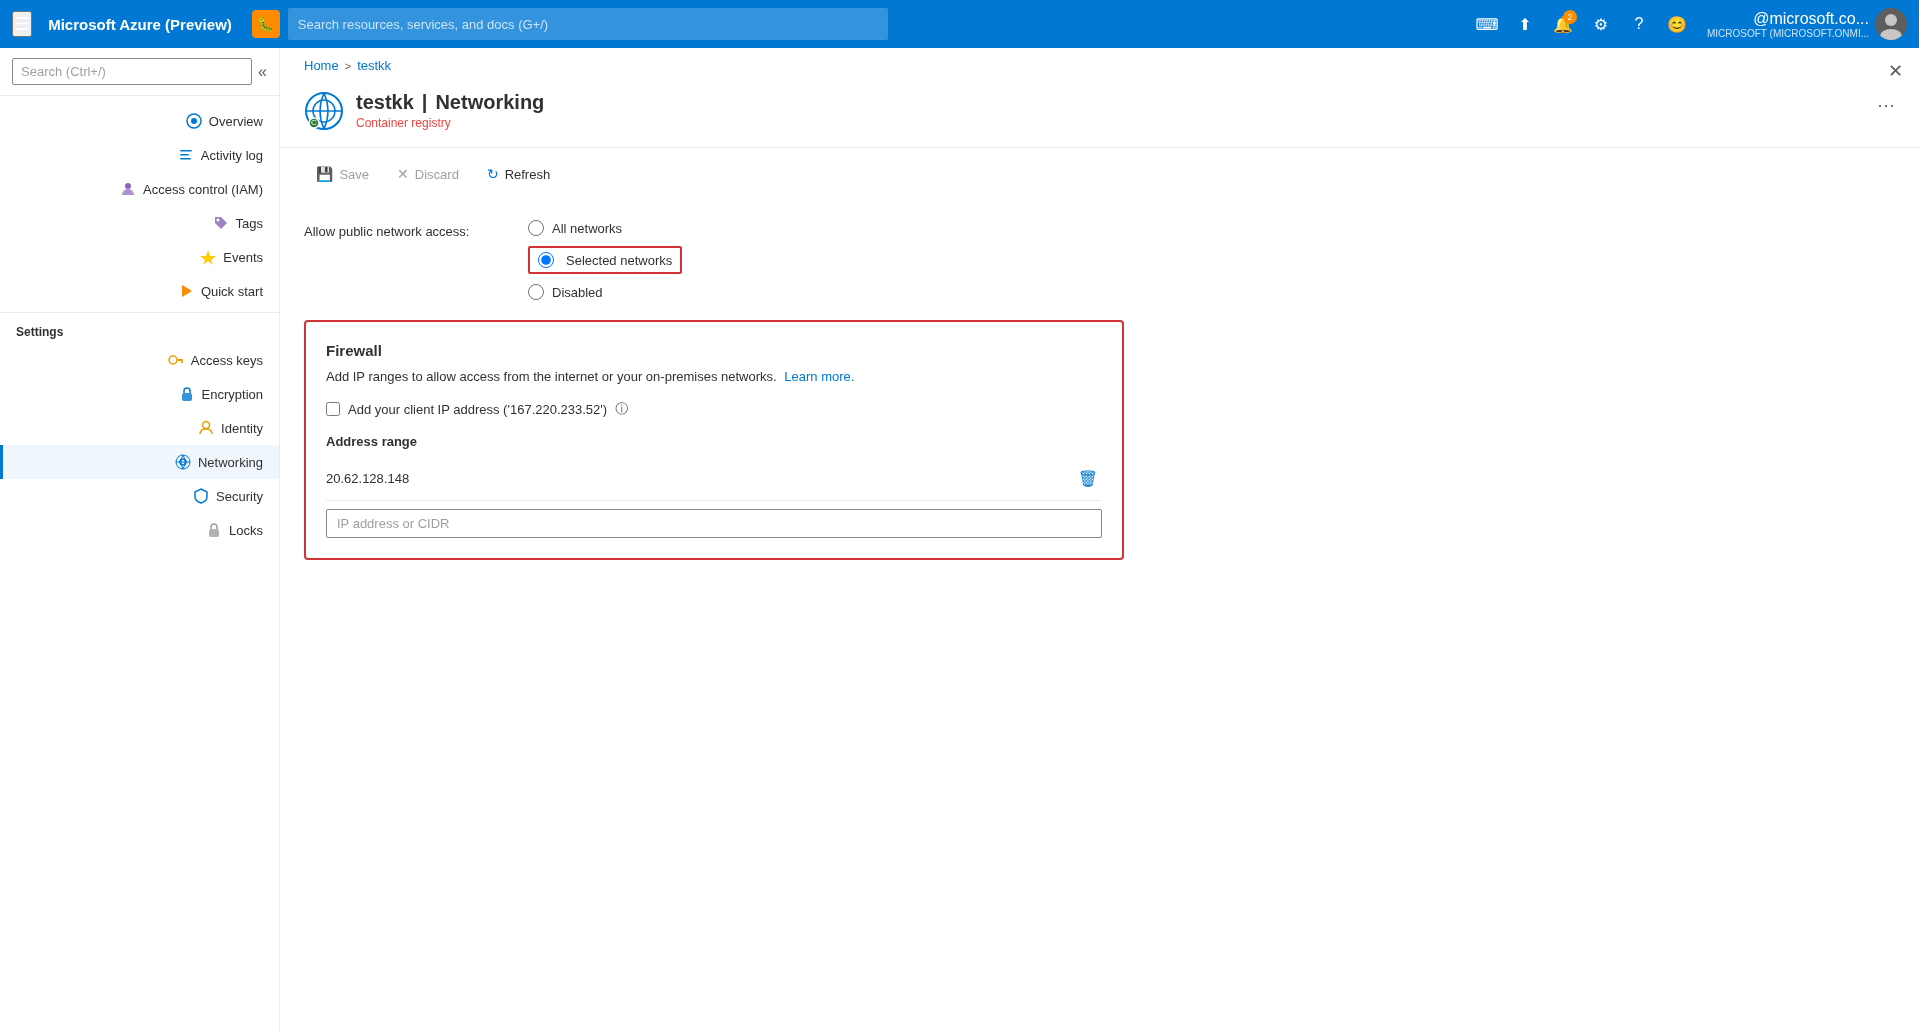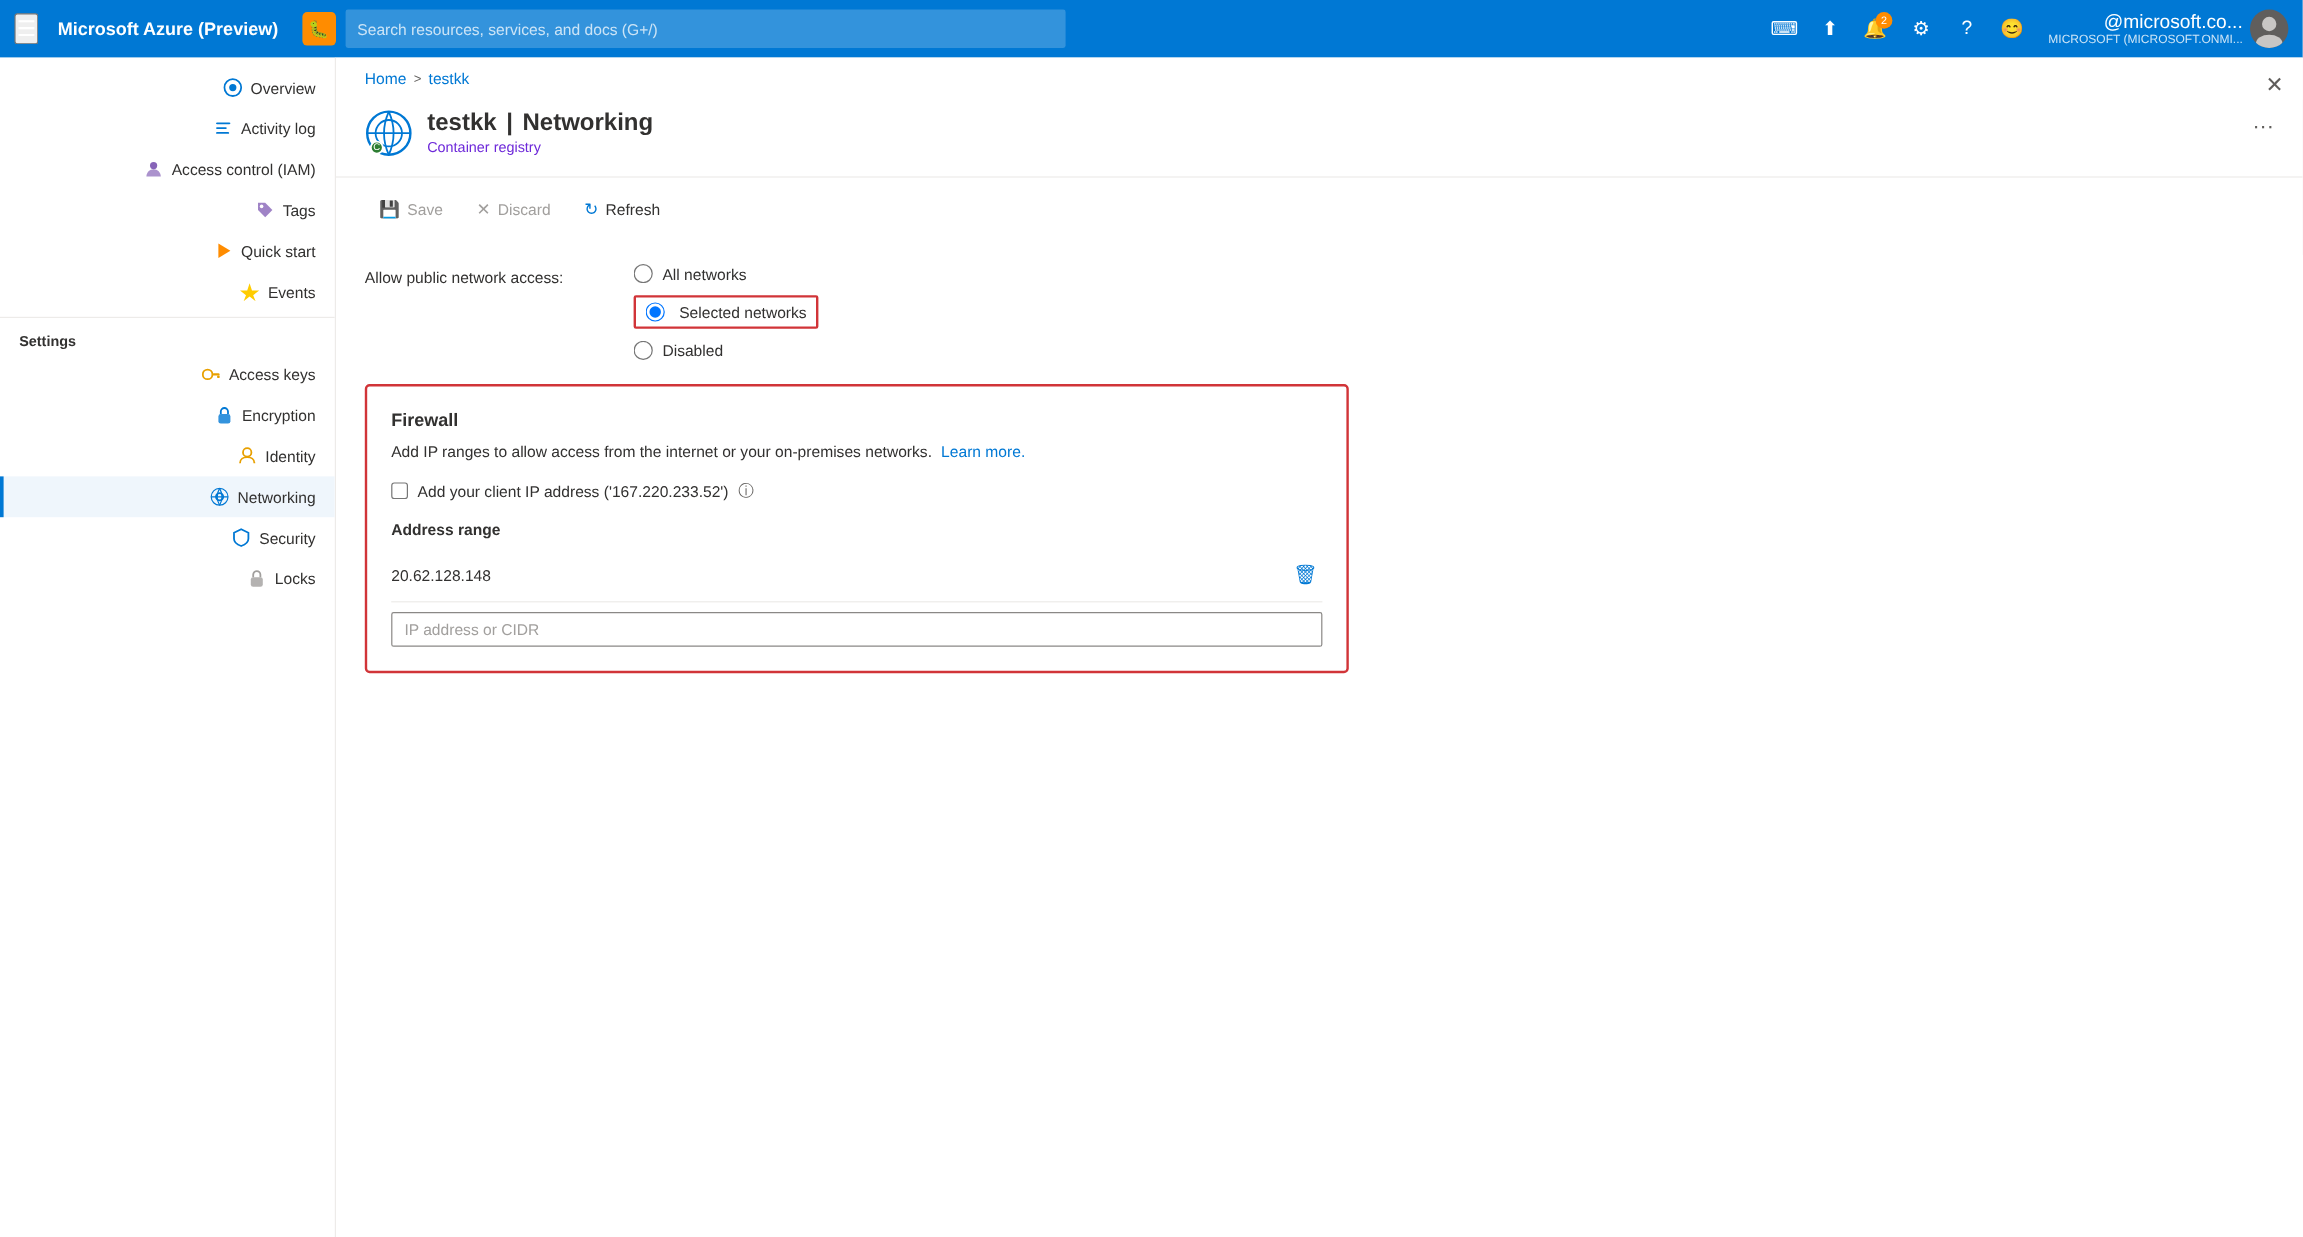--- a/index.html
+++ b/index.html
@@ -131,21 +131,21 @@
     }
     .page-header-title-area { flex: 1; }
     .page-header-title {
       font-size: 20px;
       font-weight: 600;
       color: #323130;
       display: flex;
       align-items: center;
       gap: 8px;
     }
-    .page-header-subtitle { font-size: 12px; color: #6d28d9; margin-top: 2px; }
+    .page-header-subtitle { font-size: 12px; color: #ef4444; margin-top: 2px; }
     .page-header-more { color: #605e5c; cursor: pointer; font-size: 18px; margin-top: 4px; }
     .page-close { position: absolute; top: 12px; right: 16px; cursor: pointer; font-size: 18px; color: #605e5c; background: none; border: none; }
 
     
     .tabs {
       display: flex;
       padding: 0 24px;
       border-bottom: 1px solid #edebe9;
       gap: 0;
     }
@@ -273,20 +273,24 @@
             <ellipse cx="16" cy="28" rx="11" ry="7" fill="#c8c6c4"></ellipse>
           </svg>
       </div>
     </div>
   </div>
 </div>
 
 <div class="main-layout">
 
   <div class="sidebar">
+    <div class="sidebar-search">
+      <input type="text" style="border: 1px solid rgb(138, 136, 134); border-radius: 2px; padding: 5px 8px; font-size: 13px; flex: 1 1 0%;" placeholder="Search (Ctrl+/)">
+      <span class="sidebar-collapse">«</span>
+    </div>
 
     <div class="sidebar-nav">
       <div class="sidebar-item">
         <span class="sidebar-item-icon icon-overview">
           <svg width="16" height="16" viewBox="0 0 16 16">
               <circle cx="8" cy="8" r="7" fill="none" stroke="#0078d4" stroke-width="1.5"></circle>
               <circle cx="8" cy="8" r="3" fill="#0078d4"></circle>
             </svg>
         </span>
         <span>Overview</span>
@@ -317,35 +321,35 @@
         <span class="sidebar-item-icon icon-tags">
           <svg width="16" height="16" viewBox="0 0 16 16">
               <path d="M2 2h6l6 6-6 6-6-6V2z" fill="#8764b8" opacity="0.8"></path>
               <circle cx="5" cy="5" r="1.5" fill="white"></circle>
             </svg>
         </span>
         <span>Tags</span>
       </div>
 
       <div class="sidebar-item">
+        <span class="sidebar-item-icon icon-events">
+          <svg width="16" height="16" viewBox="0 0 16 16">
+              <polygon points="8,1 10,7 16,7 11,11 13,16 8,12 3,16 5,11 0,7 6,7" fill="#ffcc00"></polygon>
+            </svg>
+        </span>
+        <span>Events</span>
+      </div>
+
+      <div class="sidebar-item">
         <span class="sidebar-item-icon icon-quickstart">
           <svg width="16" height="16" viewBox="0 0 16 16">
               <polygon points="4,2 14,8 4,14" fill="#ff8c00"></polygon>
             </svg>
         </span>
         <span>Quick start</span>
-      </div>
-
-      <div class="sidebar-item">
-        <span class="sidebar-item-icon icon-events">
-          <svg width="16" height="16" viewBox="0 0 16 16">
-              <polygon points="8,1 10,7 16,7 11,11 13,16 8,12 3,16 5,11 0,7 6,7" fill="#ffcc00"></polygon>
-            </svg>
-        </span>
-        <span>Events</span>
       </div>
 
       <div class="sidebar-section-label">Settings</div>
 
       <div class="sidebar-item">
         <span class="sidebar-item-icon">
           <svg width="16" height="16" viewBox="0 0 16 16">
               <circle cx="5" cy="8" r="4" fill="none" stroke="#e8a000" stroke-width="1.5"></circle>
               <rect x="9" y="7" width="6" height="2" rx="1" fill="#e8a000"></rect>
               <rect x="13" y="9" width="2" height="2" rx="0.5" fill="#e8a000"></rect>

